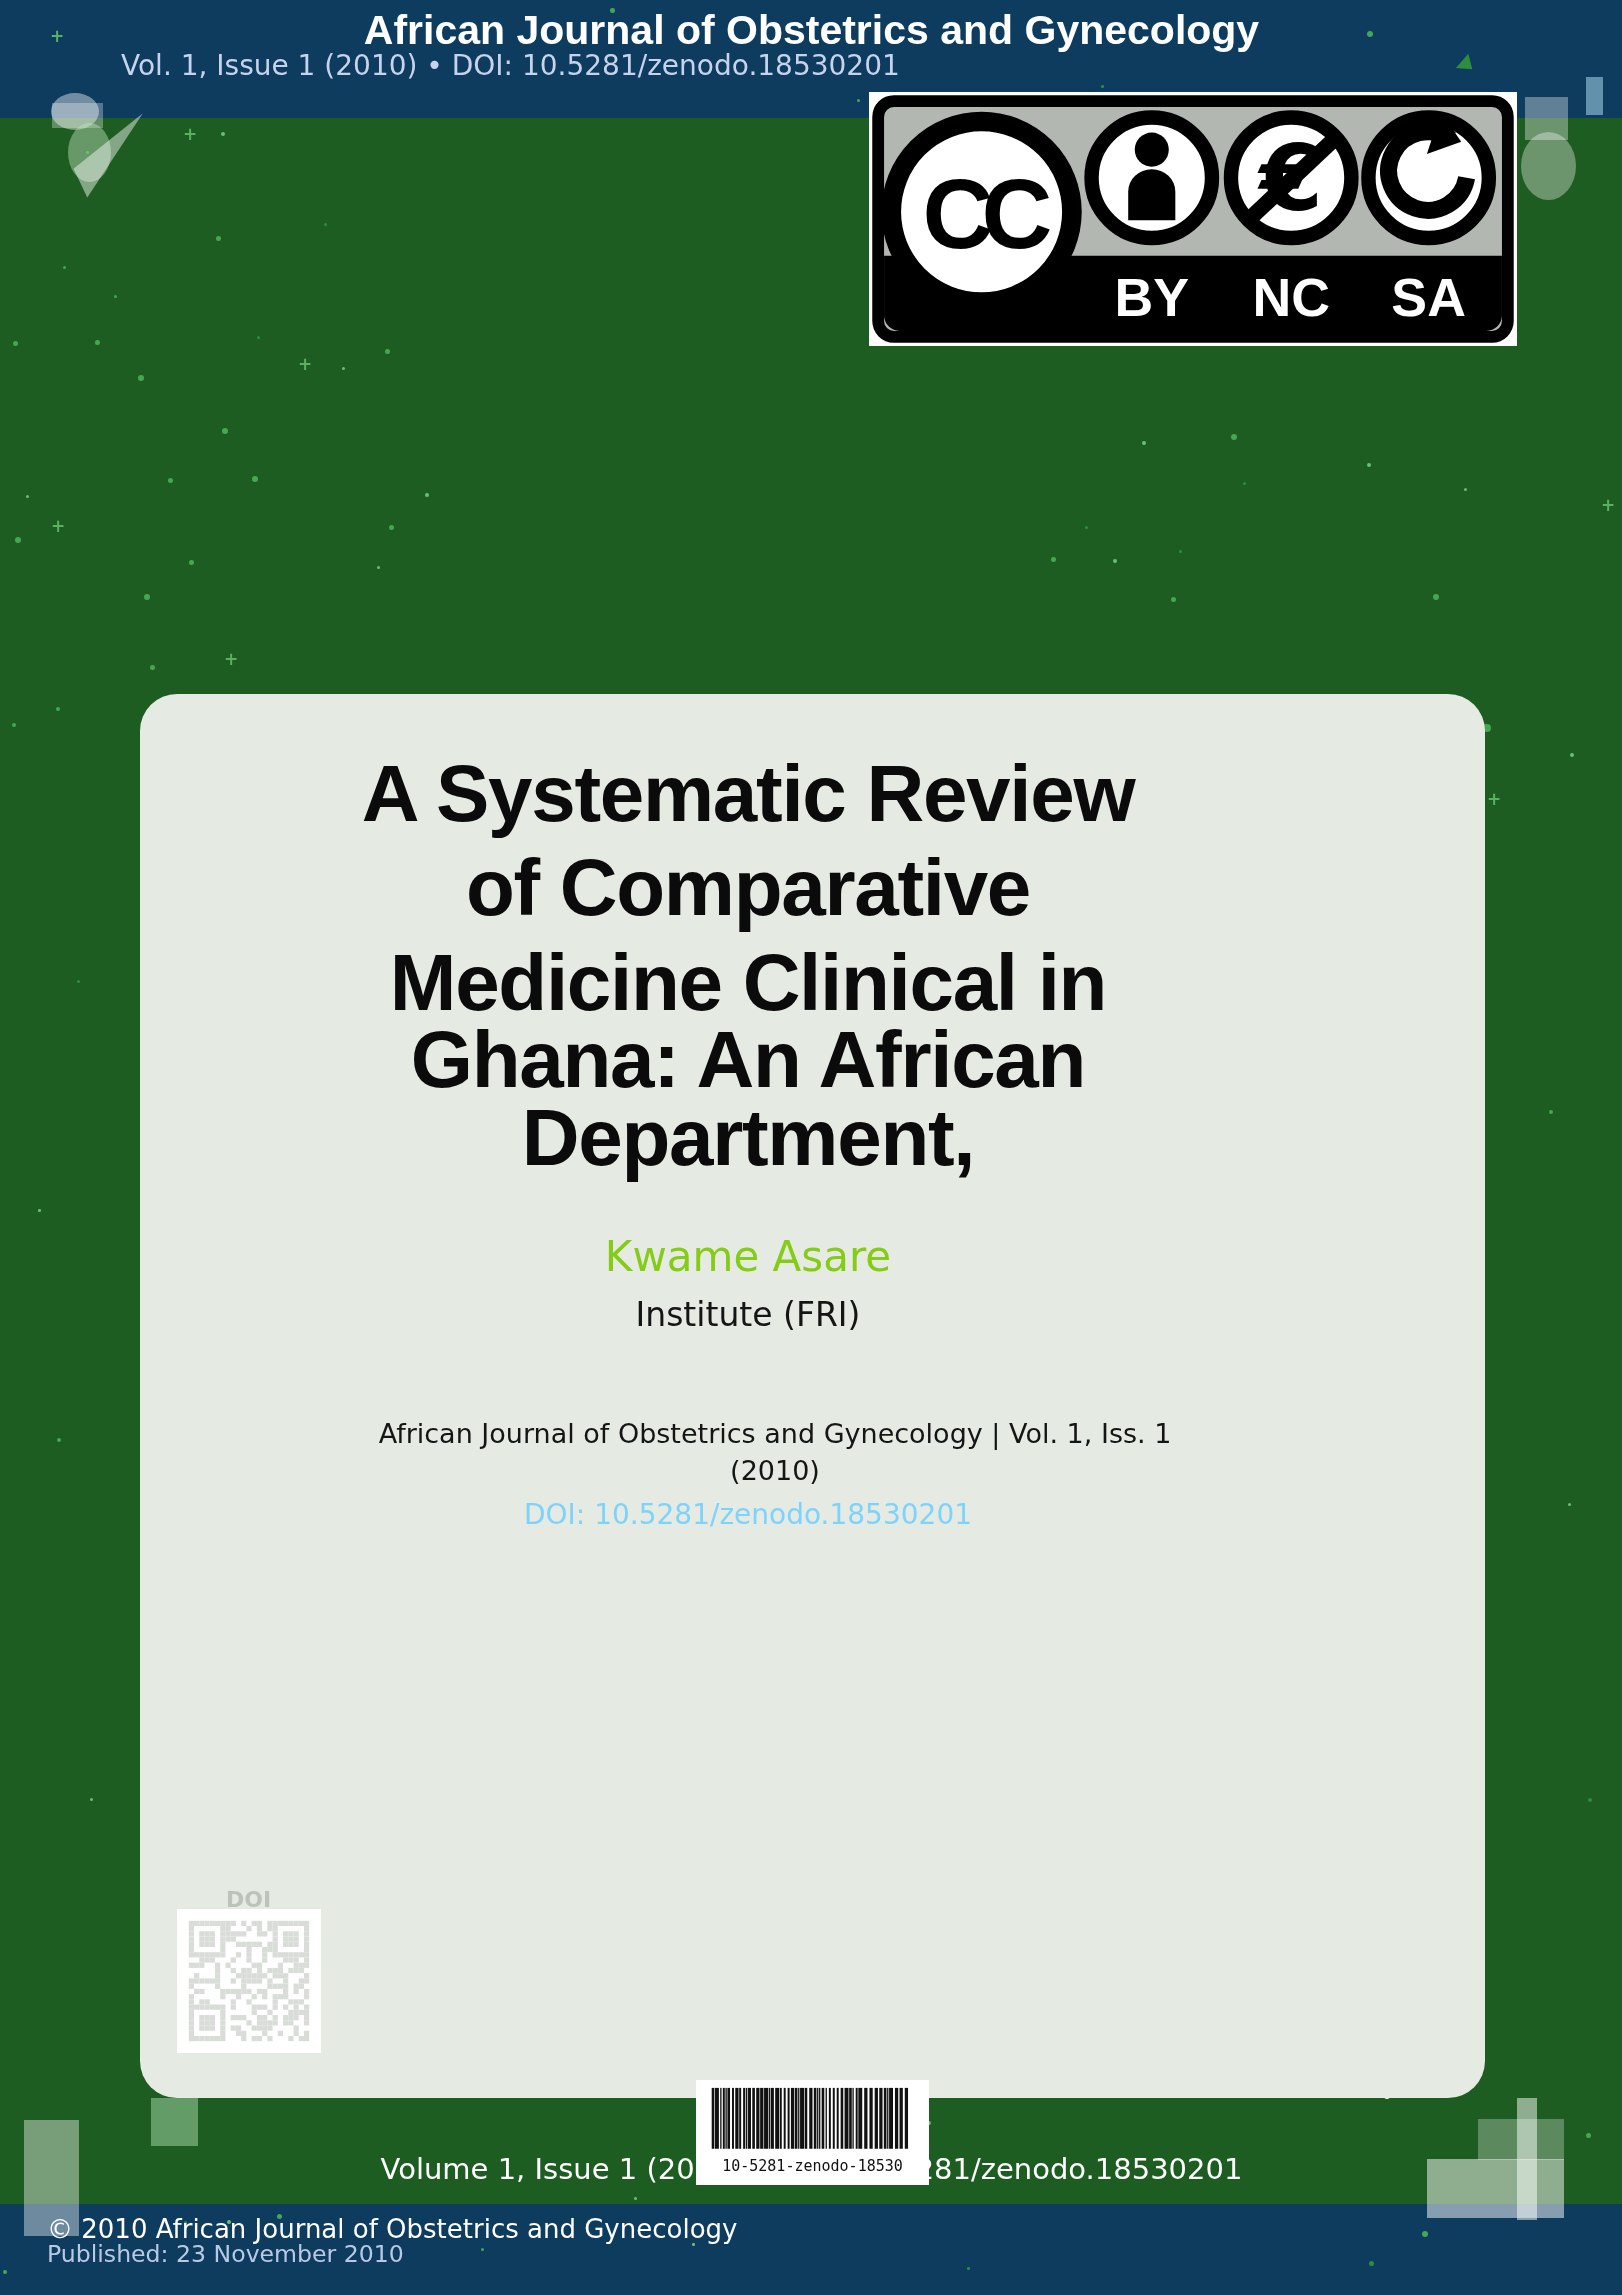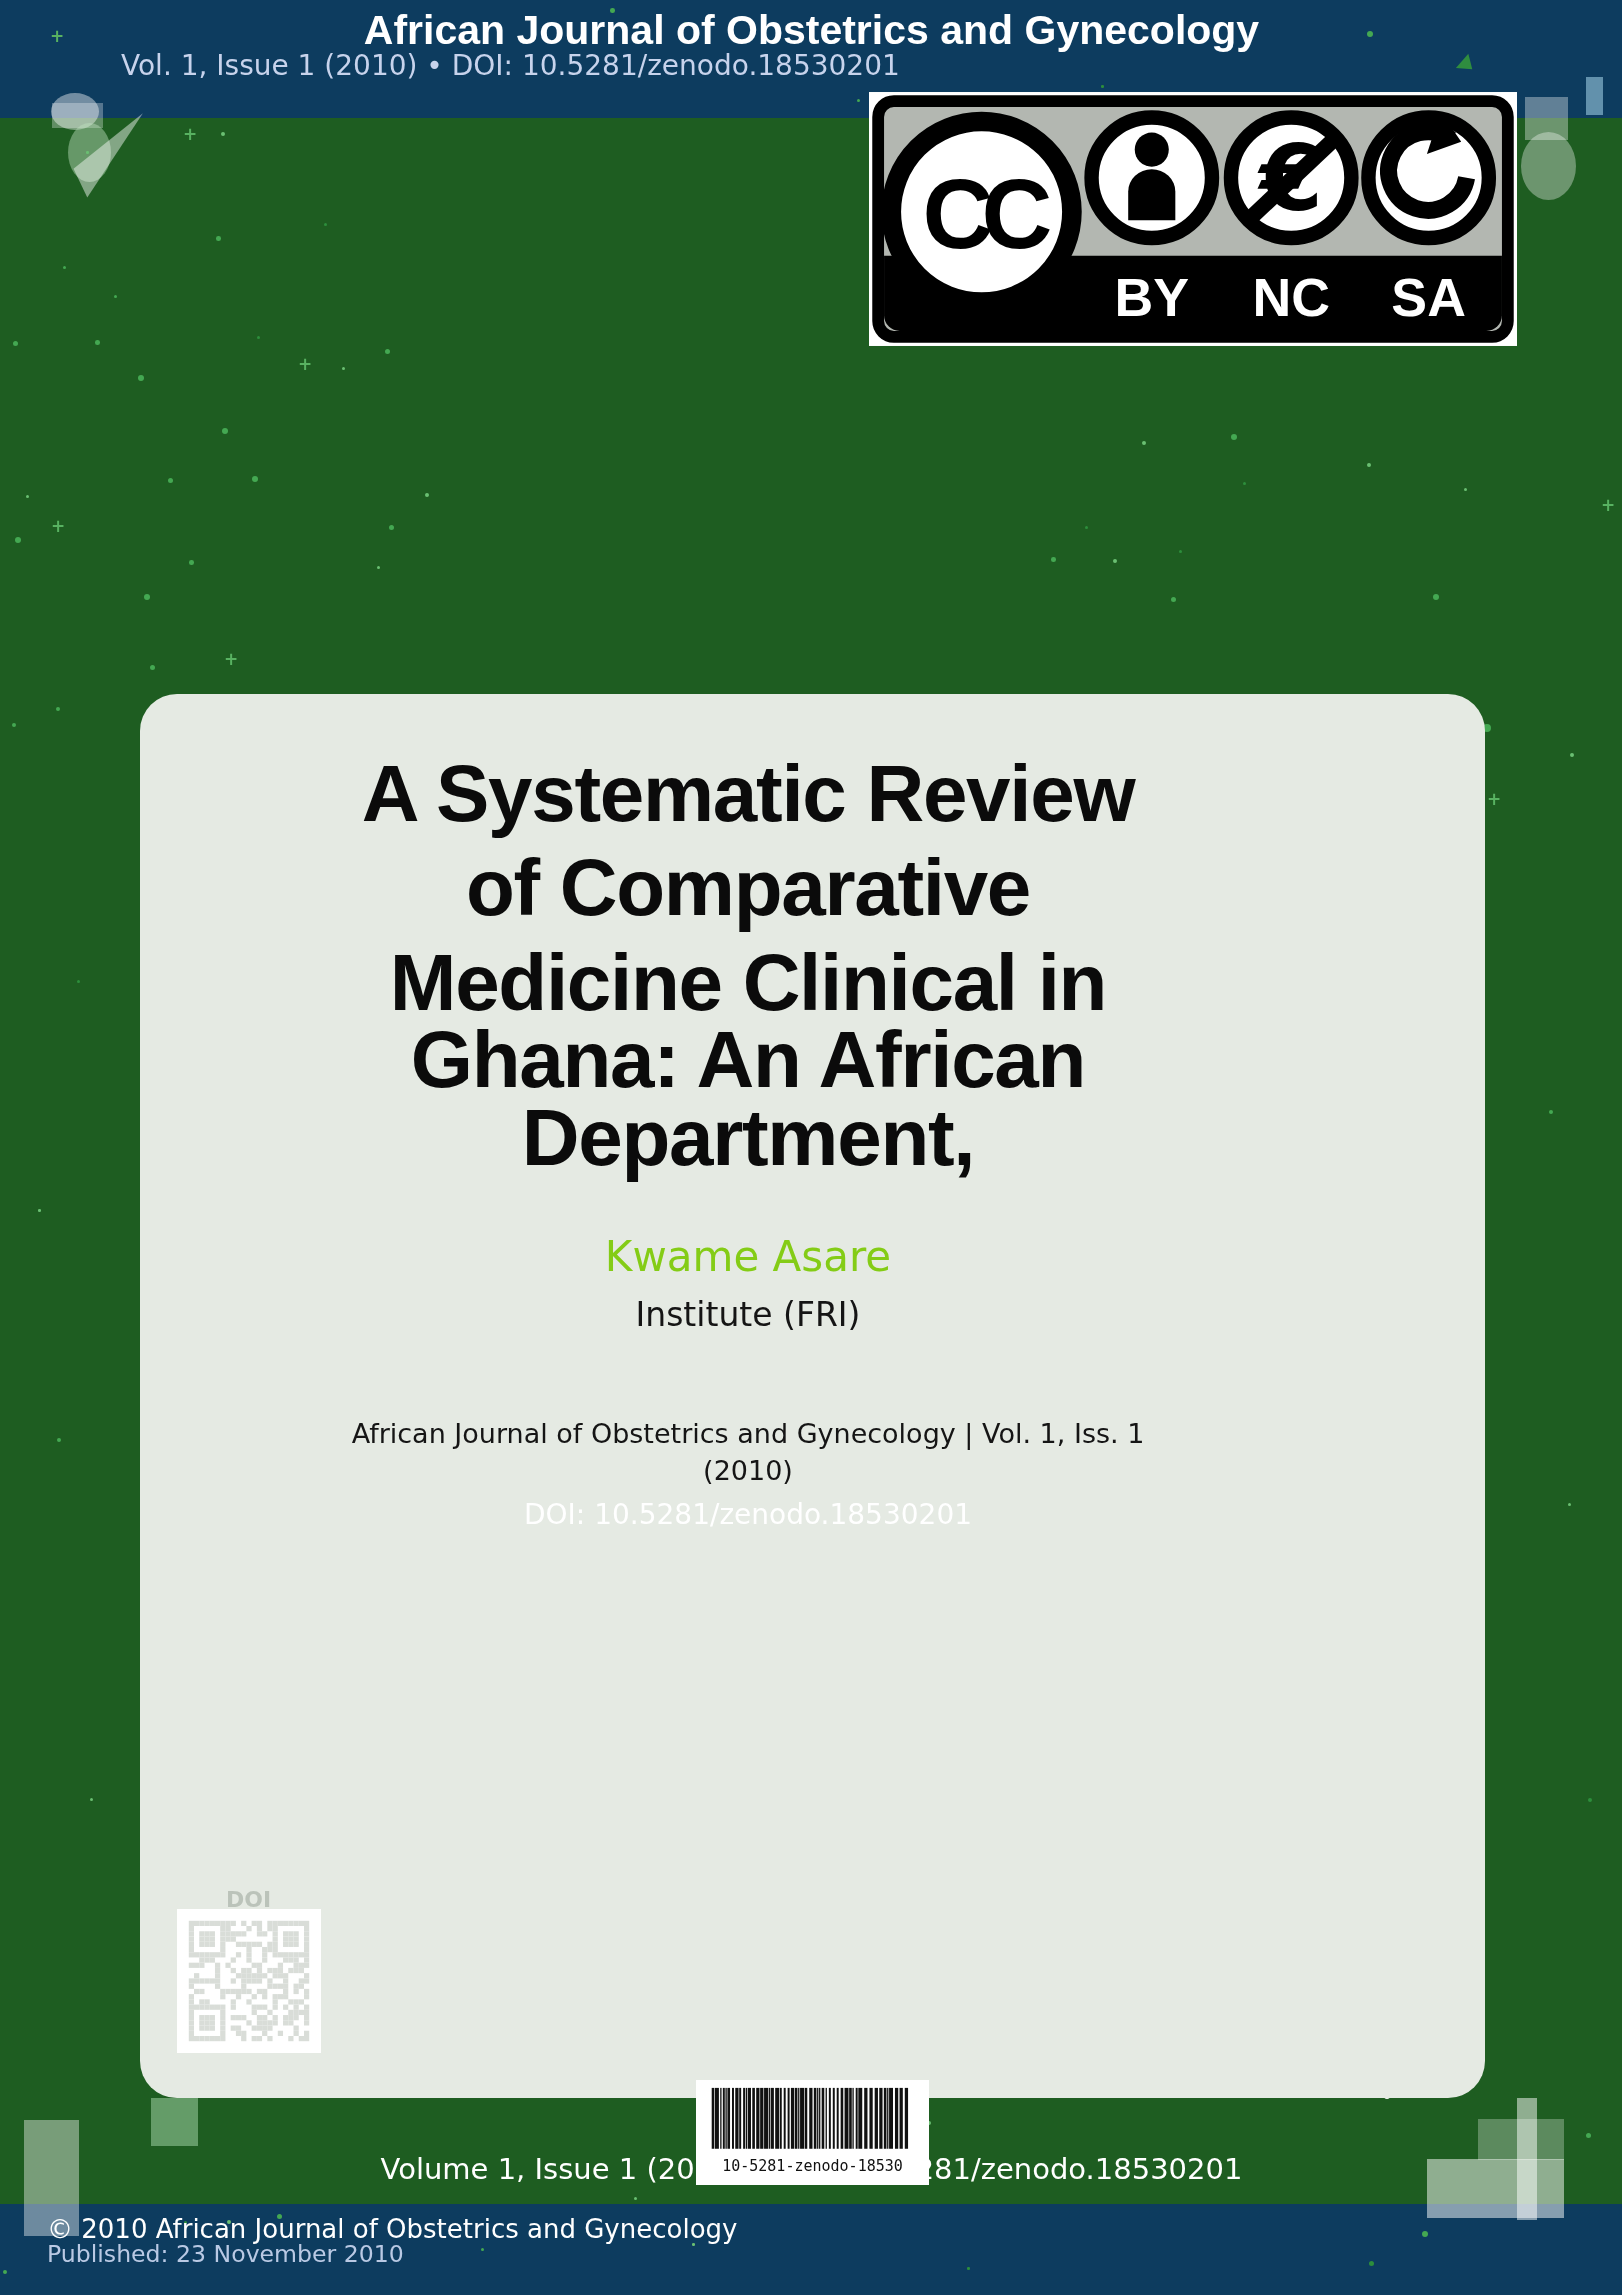--- a/index.html
+++ b/index.html
@@ -19,22 +19,22 @@
   .volume-line{left:0;top:2154px;width:1623px;text-align:center;color:#fff;font-size:29px;line-height:31px;}
   .copyright-line{left:47px;top:2214px;color:#fff;font-size:26px;line-height:30px;}
   .published-line{left:47px;top:2241px;color:var(--published);font-size:23.6px;line-height:27.5px;}
   
   .card{left:140px;top:694px;width:1345px;height:1404px;background:var(--card);border-radius:37px;}
   .card-line{left:140px;width:1216px;text-align:center;color:#0b0b0b;}
   .title-line{font-family:"Liberation Sans",sans-serif;font-weight:bold;font-size:80px;
     line-height:82px;letter-spacing:-1.3px;}
   .author{top:1234px;font-size:42px;line-height:46px;color:#84cc16;}
   .affiliation{top:1294px;font-size:33px;line-height:42px;color:#151515;}
-  .journal-ref{top:1415px;font-size:27px;line-height:37px;color:#151515;}
-  .doi-line{top:1498px;font-size:28px;line-height:33px;color:#ffffff;}
+  .journal-ref{top:1415px;font-size:27px;line-height:37px;color:#151515;margin-left:27px;}
+  .doi-line{top:1498px;font-size:28px;line-height:33px;color:#7dd3fc;}
   .qr-label{left:216px;top:1887px;width:65px;text-align:center;font-weight:bold;font-size:22px;
     color:#8a968a;opacity:.45;}
   .qr-box{left:177px;top:1909px;width:144px;height:144px;background:#fff;}
   
   .barcode-box{left:696px;top:2080px;width:233px;height:105px;background:#fff;z-index:6;}
   .barcode-text{position:absolute;left:0;top:77px;width:233px;text-align:center;
     font-family:"DejaVu Sans Mono",monospace;font-size:15px;color:#111;}
   
   .cc-badge{left:869px;top:92px;width:648px;height:254px;z-index:5;}
   

